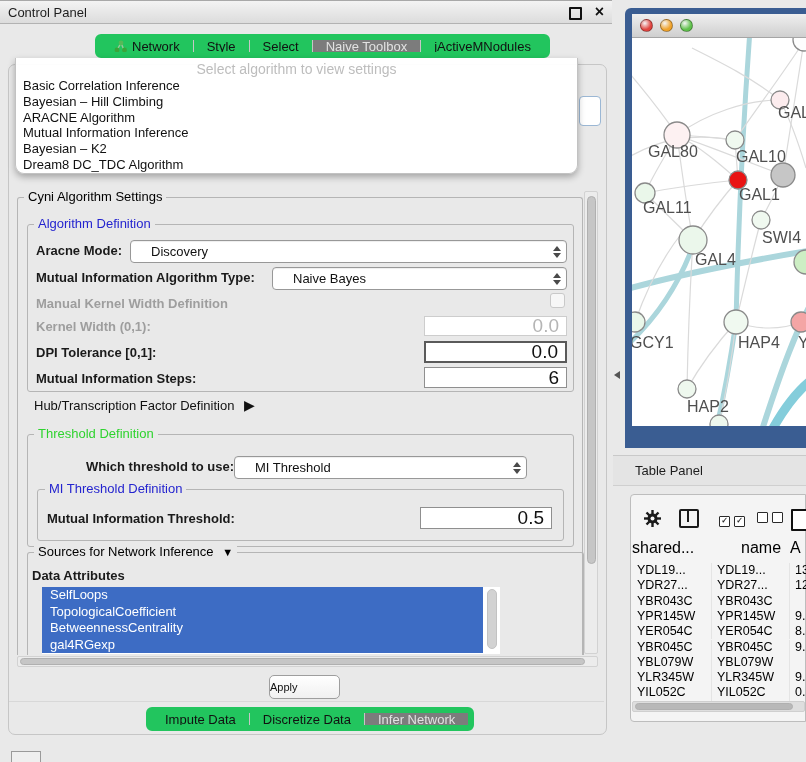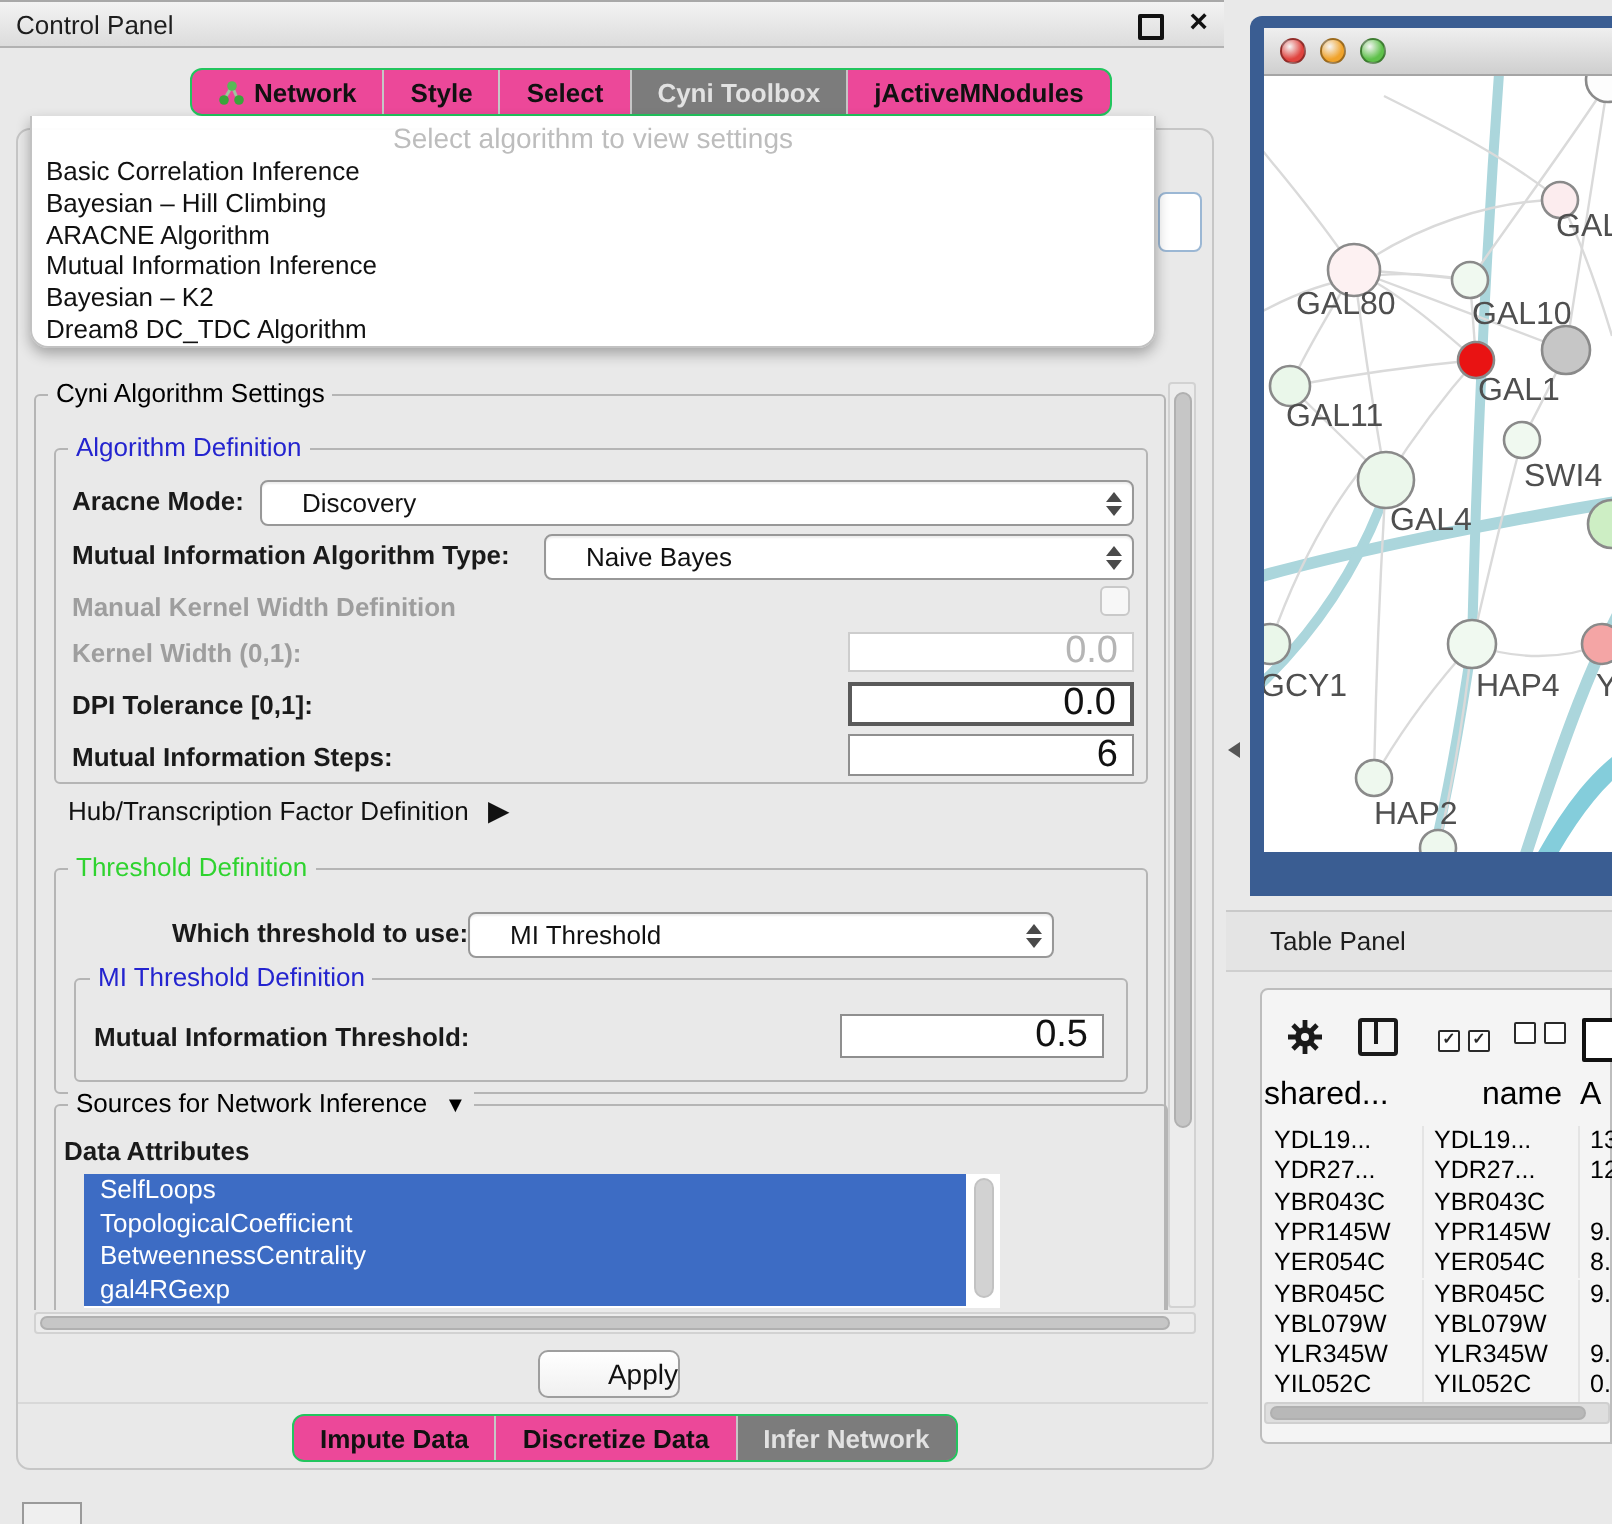--- a/index.html
+++ b/index.html
@@ -8,22 +8,22 @@
   .abs{position:absolute}
   
   .cp-titlebar{left:0;top:8;width:612px;height:24px;
     background:linear-gradient(#f3f3f3,#dcdcdc);
     border-top:1px solid #a8a8a8;border-bottom:1px solid #b2b2b2;
     display:flex;align-items:center;font-size:13px;color:#1d1d1d;padding-left:8px;box-sizing:border-box}
   .float-icon{position:absolute;right:30px;top:6px;width:9px;height:9px;border:2px solid #111;border-radius:1px}
   .close-icon{position:absolute;right:8px;top:1px;font-size:16px;font-weight:bold;color:#111;line-height:20px}
   .outer-panel{left:8px;top:64px;width:597px;height:669px;border:1px solid #c6c6c6;border-radius:7px;background:#e9e9e9}
   
-  .segbar{display:flex;background:#ec4899;border:1px solid #22c55e;border-radius:6px;overflow:hidden;
-    font-size:13px;font-weight:bold;color:#111;height:24px;box-sizing:border-box;align-items:stretch}
+  .segbar{display:flex;background:#22c55e;border:6px solid #22c55e;border-radius:6px;overflow:hidden;
+    font-size:13px;font-weight:normal;color:#111;height:24px;box-sizing:border-box;align-items:stretch}
   .segbar .seg{display:flex;align-items:center;gap:5px;padding:0 13px;border-left:1px solid #c6c6c6;white-space:nowrap}
   .segbar .seg:first-child{border-left:none}
   .segbar .seg.sel{background:#7c7c7c;color:#e2e2e2}
   
   .dropdown{left:15px;top:58px;width:563px;height:116px;background:rgba(255,255,255,0.97);
     border:1px solid #c2c2c2;border-top:none;border-radius:0 0 9px 9px;
     box-shadow:0 3px 7px rgba(0,0,0,0.30);box-sizing:border-box;overflow:hidden}
   .dropdown .ph{height:20px;line-height:22px;text-align:center;color:#bdbdbd;font-size:14px}
   .dropdown ul{margin:0;padding:0 0 0 7px;list-style:none;font-size:13px;color:#111}
   .dropdown li{line-height:15.8px;white-space:nowrap}
@@ -44,21 +44,21 @@
     display:flex;align-items:center;justify-content:flex-end;padding:0 7px;box-sizing:border-box}
   .field.dis{border-color:#cdcdcd;color:#b5b5b5}
   .field.focus{border:2px solid #5a5a5a}
   .checkbox{width:15px;height:15px;background:#f7f7f7;border:1px solid #c9c9c9;border-radius:3px;box-sizing:border-box}
   .attr-list{background:#fff;overflow:hidden}
   .attr-items{width:441px}
   .attr-items div{background:#3d6cc4;color:#fff;font-size:13px;line-height:16.5px;padding-left:8px;white-space:nowrap}
   .scroll-v{background:#ececec;border:1px solid #d2d2d2;border-radius:2px;box-sizing:border-box}
   .thumb{background:#c6c6c6;border:1px solid #b0b0b0;border-radius:5px;box-sizing:border-box}
   .btn{background:linear-gradient(#ffffff,#f0f0f0);border:1px solid #9e9e9e;border-radius:5px;
-    font-size:14px;color:#111;display:flex;align-items:center;justify-content:flex-end}
+    font-size:11px;color:#111;display:flex;align-items:center;justify-content:flex-start}
   .hline{background:#d8d8d8;height:1px}
   
   .net-frame{left:625px;top:8px;width:181px;height:440px;background:#3a5d92;border-radius:6px 0 0 0}
   .net-titlebar{left:632px;top:14px;width:174px;height:24px;background:linear-gradient(#efefef,#cfcfcf);
     border-bottom:1px solid #a5a5a5;display:flex;align-items:center;padding-left:8px;gap:7px;box-sizing:border-box}
   .light{width:13px;height:13px;border-radius:50%;box-sizing:border-box}
   .net-canvas{left:632px;top:38px;width:174px;height:388px;background:#fff;overflow:hidden}
   
   .tp-header{left:613px;top:455px;width:193px;height:31px;background:#e4e4e4;
     border-top:1px solid #c9c9c9;border-bottom:1px solid #cfcfcf;display:flex;align-items:center;
@@ -96,21 +96,21 @@
       </svg>
       <span>Network</span>
     </div>
     <div class="seg">
       <span>Style</span>
     </div>
     <div class="seg">
       <span>Select</span>
     </div>
     <div class="seg sel">
-      <span>Cyni Toolbox</span>
+      <span>Naive Toolbox</span>
     </div>
     <div class="seg">
       <span>jActiveMNodules</span>
     </div>
   </div>
 
 <div class="abs" style="left:579px;top:96px;width:20px;height:28px;background:#fff;border:1px solid #9bb7d4;border-radius:4px"></div>
 
 <div class="abs grp nob" style="left:17px;top:197px;width:564px;height:457px"></div>
 <div class="abs gtitle" style="left:24px;top:190px">Cyni Algorithm Settings</div>

